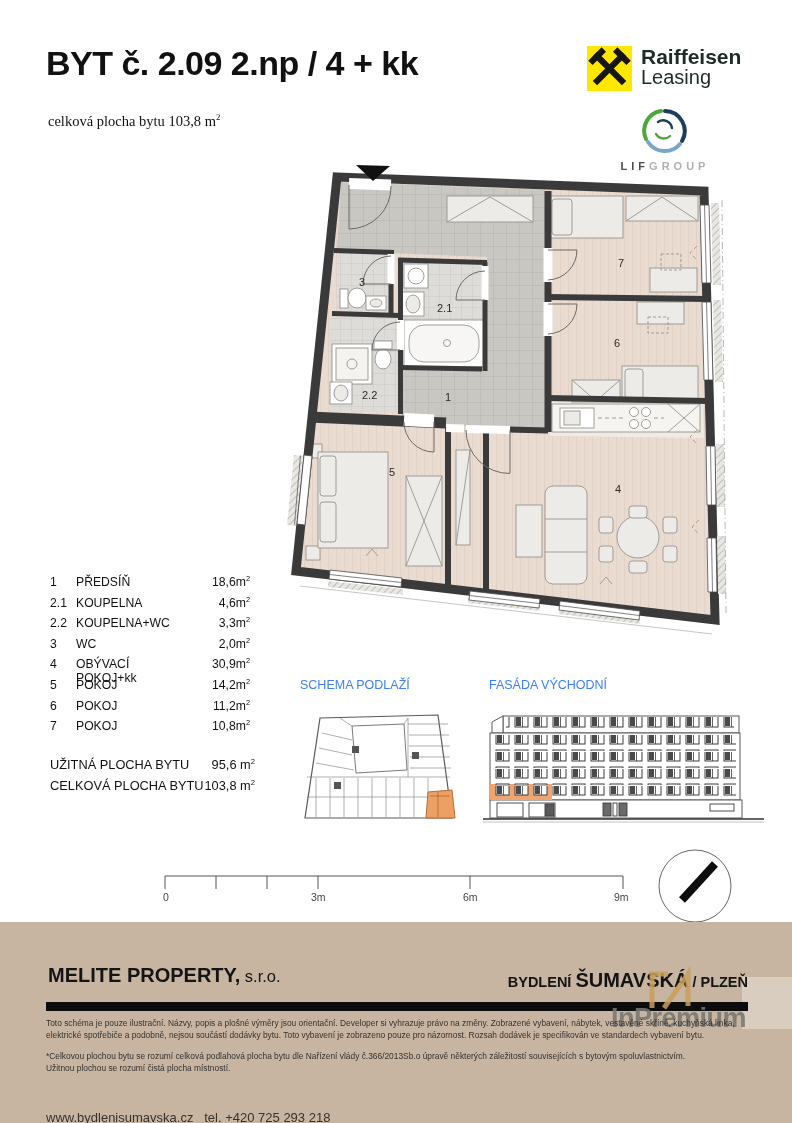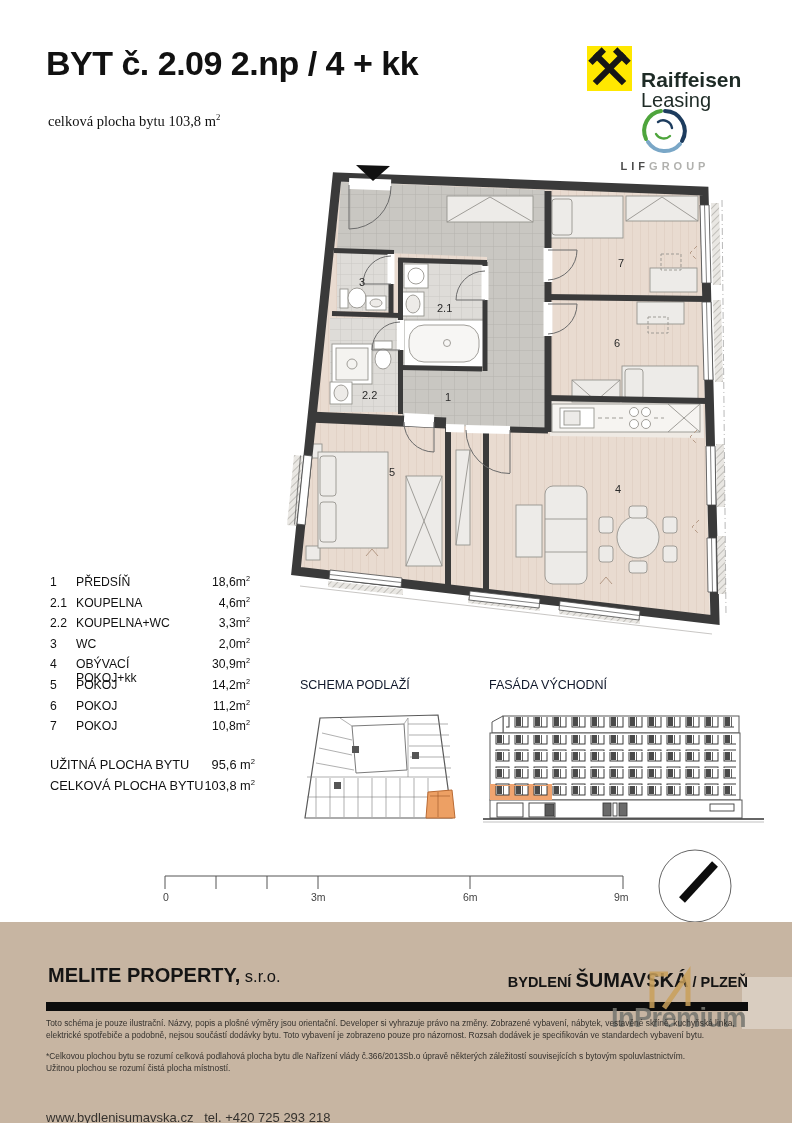--- a/index.html
+++ b/index.html
@@ -7,38 +7,38 @@
         font-family:"Liberation Sans",sans-serif;color:#111;}
   .abs{position:absolute;}
   
   .title{left:46px;top:44px;font-size:34px;font-weight:bold;letter-spacing:-.5px;white-space:nowrap;}
   .subtitle{left:48px;top:112px;font-size:14.5px;color:#111;font-family:Liberation Serif, serif;}
   sup{font-size:60%;}
   
   .rf{left:587px;top:46px;display:flex;align-items:flex-start;}
   .rf-box{width:45px;height:45px;display:block;}
   .rf-text{margin-left:9px;line-height:1.02;color:#1e2b26;}
-  .rf-t1{font-size:21px;font-weight:bold;margin-top:23px;}
+  .rf-t1{font-size:21px;font-weight:bold;}
   .rf-t2{font-size:20px;font-weight:400;}
   
   .lif{left:600px;top:108px;width:130px;text-align:center;}
   .lif-txt{margin-top:2px;font-size:11px;letter-spacing:4px;white-space:nowrap;}
   .lif-b{color:#4c4c4c;font-weight:bold;}
   .lif-l{color:#b1b1ae;font-weight:bold;}
   
   .legend{left:50px;top:574px;width:200px;font-size:12.2px;}
   .lrow{display:flex;height:20.6px;align-items:baseline;}
   .lnum{width:26px;}
   .lname{flex:1;}
   .larea{width:62px;text-align:right;white-space:nowrap;}
   .totals{left:50px;top:757px;width:205px;font-size:12.8px;}
   .trow{display:flex;height:21px;align-items:flex-start;}
   .tlabel{flex:1;}
   .tval{text-align:right;white-space:nowrap;}
-  .sec-title{font-size:12.5px;color:#0f172a;}
+  .sec-title{font-size:12.5px;color:#3b82f6;}
   
   .footer{left:0;top:922px;width:792px;height:201px;background:#c7b5a2;}
   .company{position:absolute;left:48px;top:42px;font-size:20px;font-weight:bold;color:#141414;white-space:nowrap;}
   .company .suf{font-size:16.5px;font-weight:400;}
   .project{position:absolute;right:44px;top:47px;font-size:14.5px;font-weight:bold;color:#141414;white-space:nowrap;}
   .project .big{font-size:20px;}
   .bar{position:absolute;left:46px;top:80px;width:702px;height:9px;background:#0c0c0c;}
   .wm-patch{position:absolute;right:0;top:55px;width:50px;height:52px;background:rgba(255,255,255,.33);}
   .wm{position:absolute;right:46px;top:81px;font-size:27px;font-weight:bold;color:rgba(118,118,112,.88);letter-spacing:-.5px;}
   .disc{position:absolute;left:46px;width:704px;font-size:8.4px;line-height:12px;color:#35322e;}

